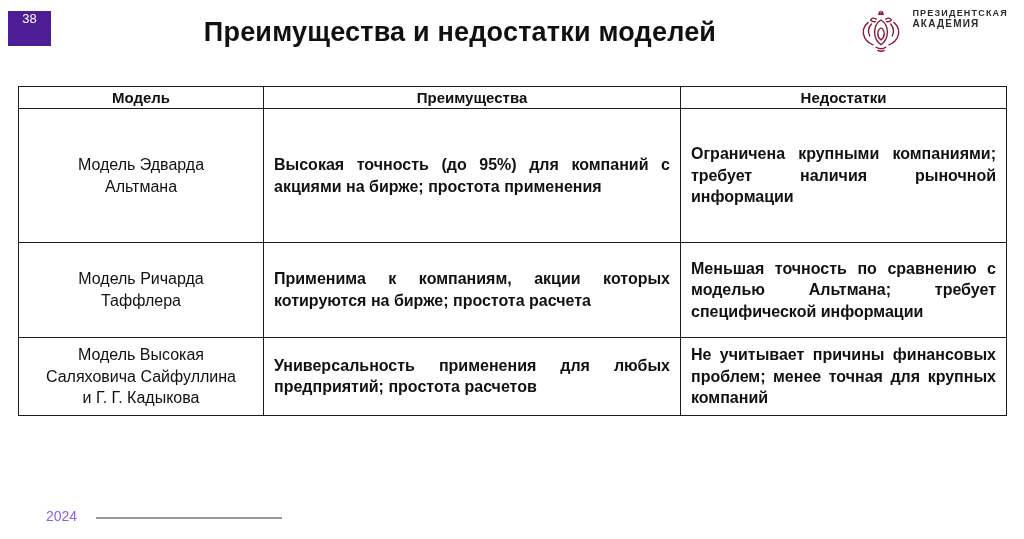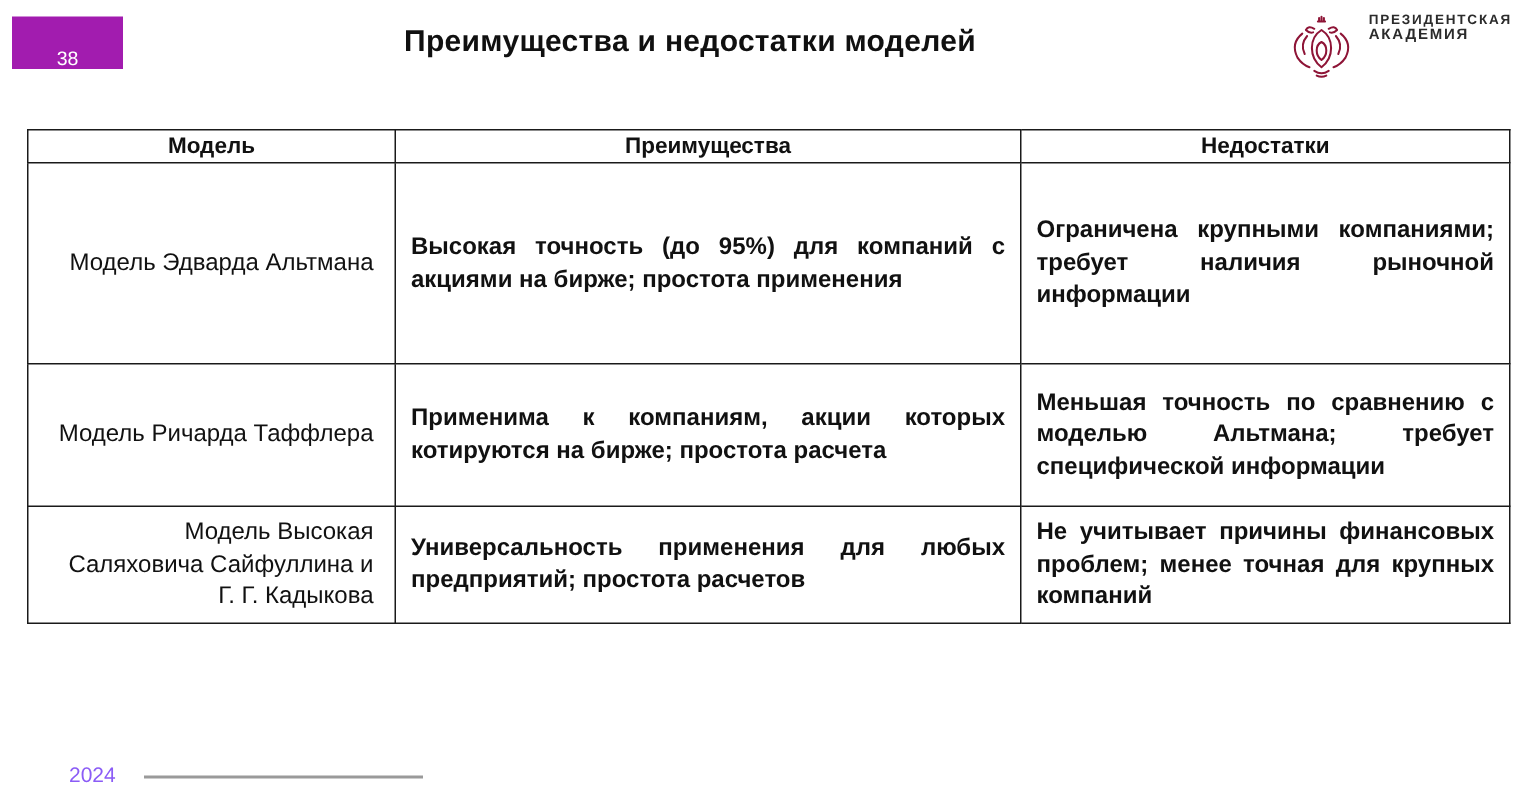--- a/index.html
+++ b/index.html
@@ -9,32 +9,32 @@
     font-family: "Liberation Sans", sans-serif;
     position: relative;
     overflow: hidden;
     color: #111;
   }
 
   
   .page-badge {
     position: absolute;
     left: 8px; top: 11px;
-    width: 74px; height: 35px;
-    background: #a21caf;
+    width: 43px; height: 35px;
+    background: #4c1d95;
     color: #fff;
-    display: flex; align-items: flex-end; justify-content: center;
+    display: flex; align-items: flex-start; justify-content: center;
     font-size: 13px;
   }
   .slide-title {
     position: absolute;
     top: 17px; left: 0;
     width: 920px;
     text-align: center;
-    font-size: 20px;
+    font-size: 27px;
     font-weight: bold;
     color: #101010;
     letter-spacing: 0.2px;
   }
   .logo {
     position: absolute;
     top: 8px; right: 16px;
     display: flex;
     align-items: flex-start;
     gap: 7px;
@@ -62,22 +62,22 @@
     font-size: 15px;
     font-weight: bold;
     text-align: center;
     padding: 2px 4px;
   }
   .col-model { width: 245px; }
   .col-adv   { width: 417px; }
   .col-dis   { width: 326px; }
 
   td.model-cell {
-    text-align: right;
-    padding: 6px 14px;
+    text-align: center;
+    padding: 6px 25px;
     line-height: 1.35;
     margin-left: 27px;
   }
   td.text-cell {
     text-align: justify;
     padding: 6px 10px;
     line-height: 1.35;
     font-weight: bold;
   }
   tr.r1 td { height: 134px; }

